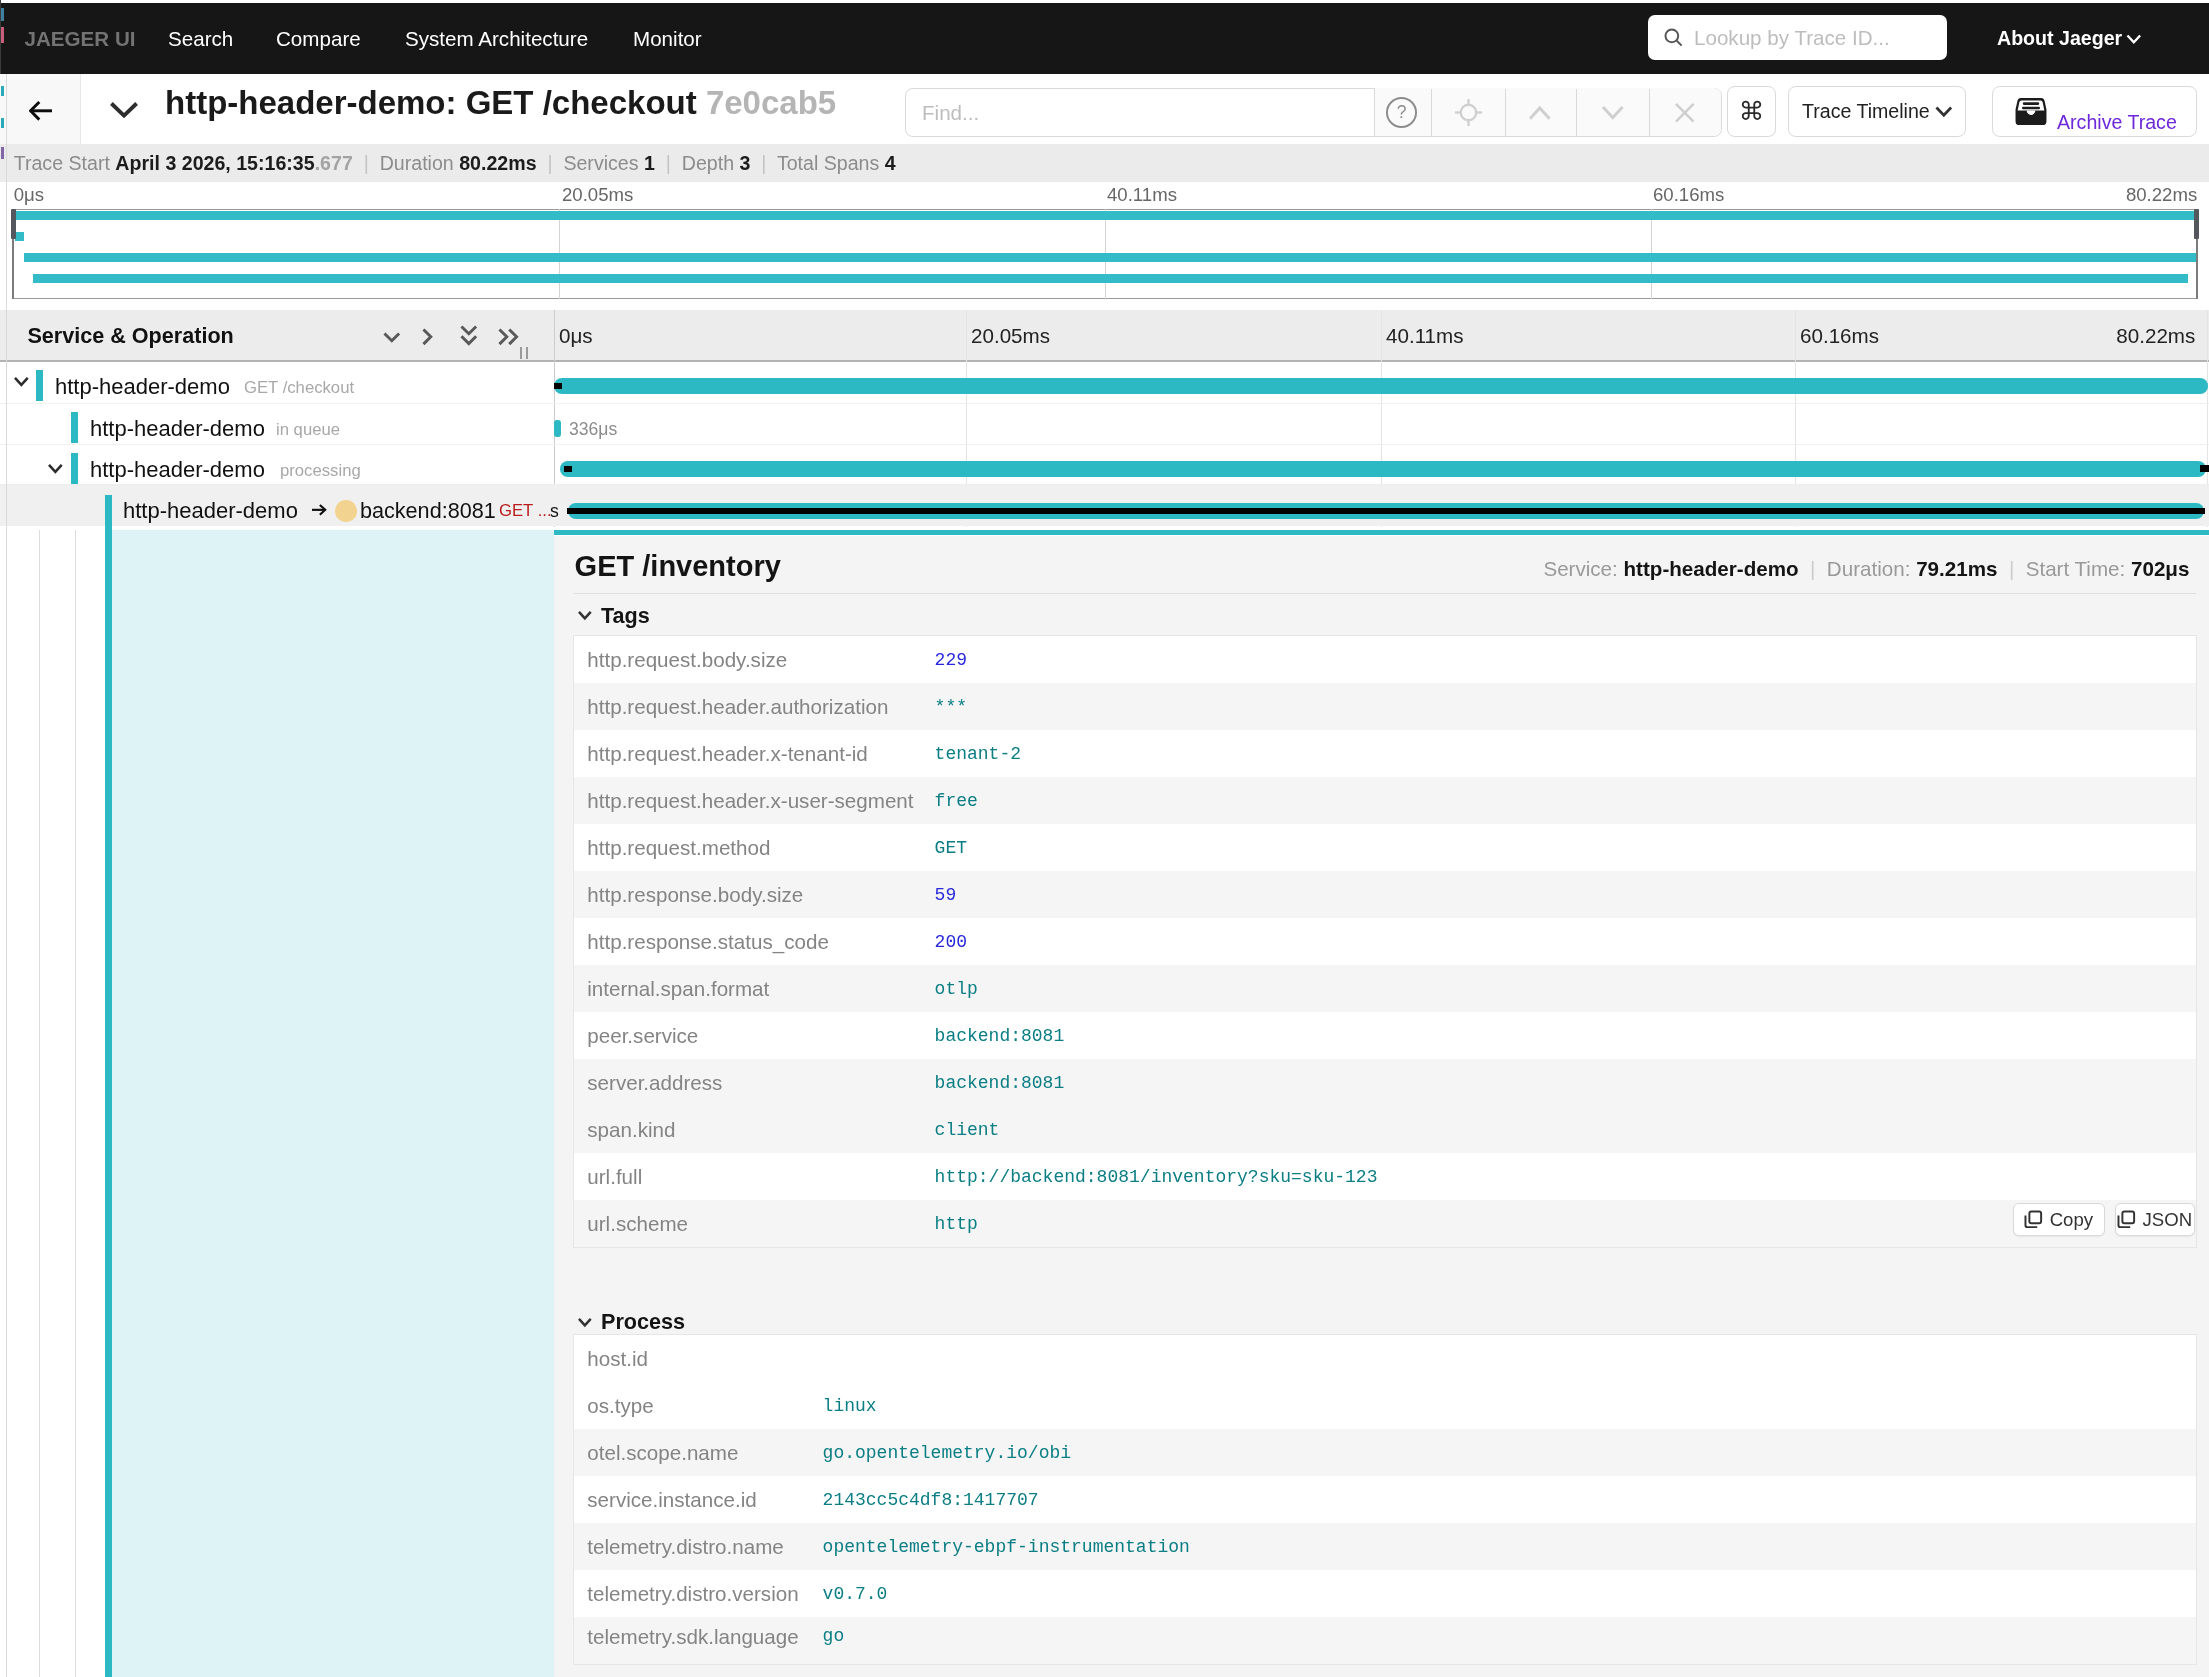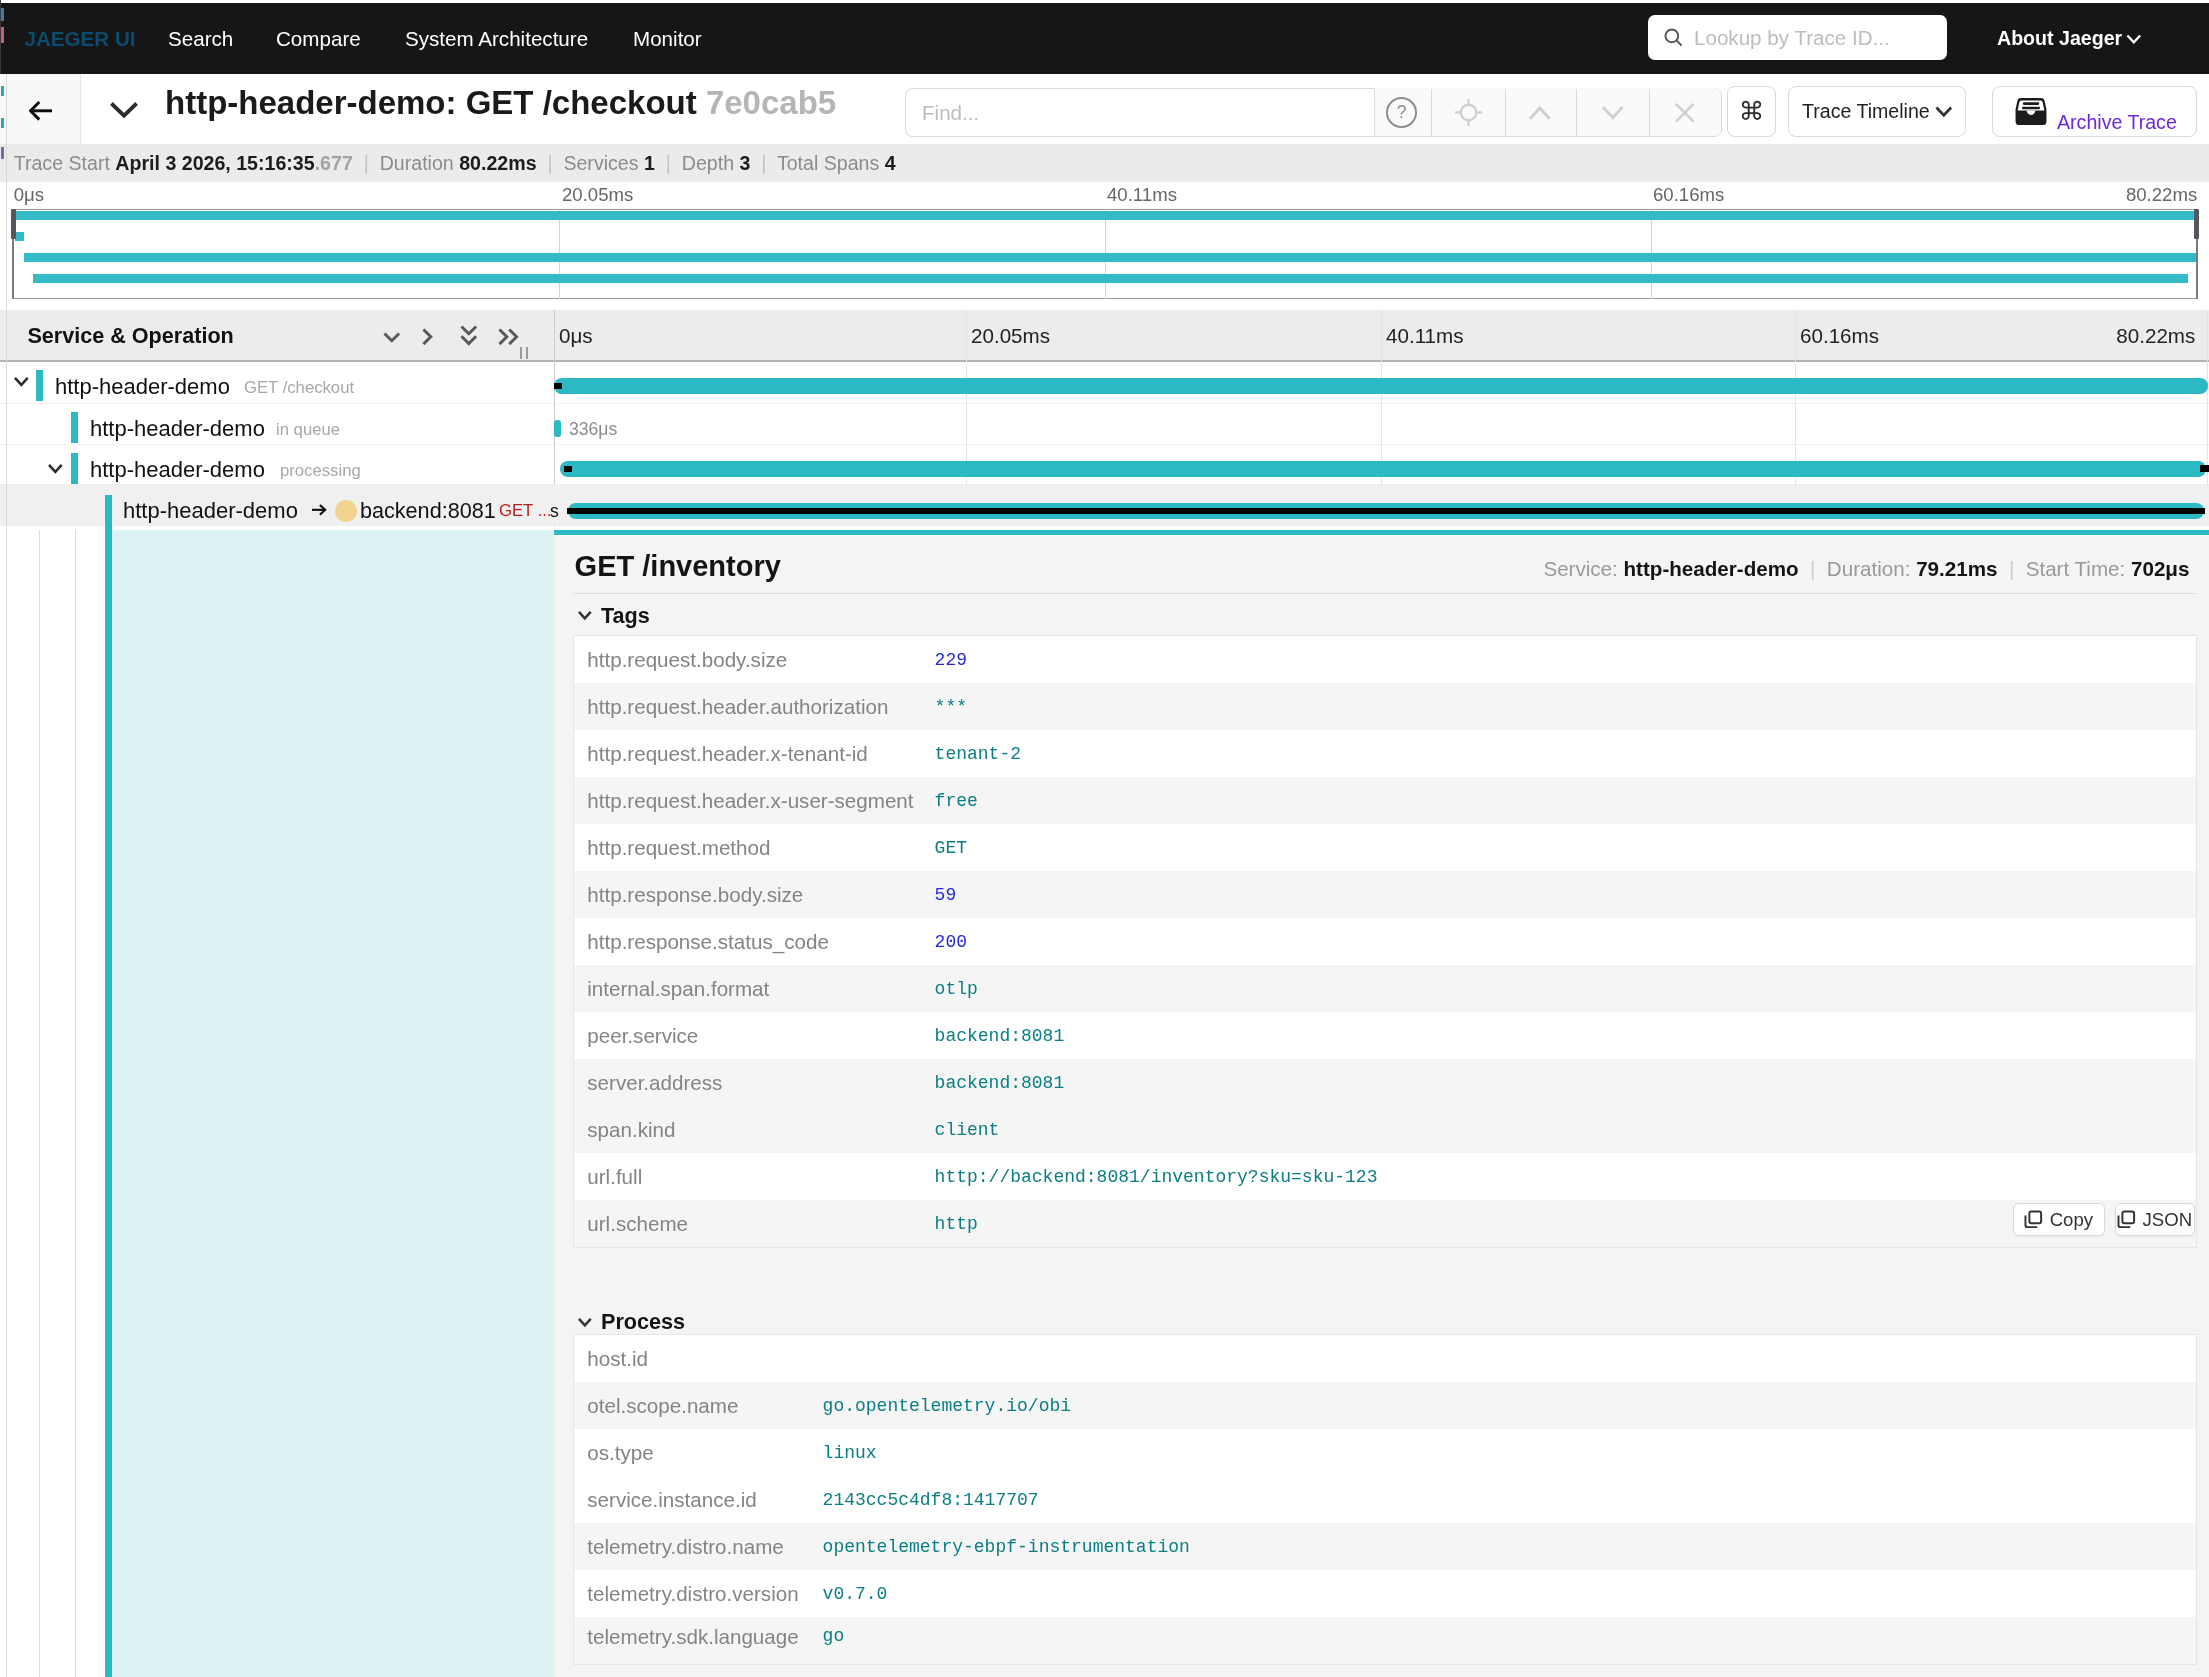--- a/index.html
+++ b/index.html
@@ -24,21 +24,21 @@
 
   <div class="abs" style="left:0;top:0;width:1px;height:74px;background:#3a3a3a;z-index:50;"></div>
   <div class="abs" style="left:1px;top:7.8px;width:2.9px;height:13.7px;background:#3f7f9f;z-index:50;"></div>
   <div class="abs" style="left:1px;top:27.4px;width:2.9px;height:15.7px;background:#c75f7d;z-index:50;"></div>
   <div class="abs" style="left:1px;top:86px;width:2.9px;height:9.8px;background:#2aa9b8;z-index:50;"></div>
   <div class="abs" style="left:1px;top:118px;width:2.9px;height:9.8px;background:#2aa9b8;z-index:50;"></div>
   <div class="abs" style="left:1px;top:147px;width:2.9px;height:11.8px;background:#8066a6;z-index:50;"></div>
   <div class="abs" style="left:5.9px;top:74px;width:1px;height:1604px;background:#d9d9d9;z-index:50;"></div>
 
   <div class="abs" style="left:0;top:2.9px;width:2209px;height:71px;background:#161616;"></div>
-  <div class="abs" style="left:24.5px;top:2.9px;height:75px;line-height:71px;color:#0c4a6e;font-size:20.6px;font-weight:700;letter-spacing:0;text-align:right;">JAEGER UI</div>
+  <div class="abs" style="left:24.5px;top:2.9px;height:75px;line-height:71px;color:#737373;font-size:20.6px;font-weight:700;letter-spacing:0;text-align:right;">JAEGER UI</div>
   <div class="abs" style="left:168px;top:2.9px;height:71px;line-height:71px;color:#fff;font-size:20.6px;">Search</div>
   <div class="abs" style="left:276px;top:2.9px;height:71px;line-height:71px;color:#fff;font-size:20.6px;">Compare</div>
   <div class="abs" style="left:405px;top:2.9px;height:71px;line-height:71px;color:#fff;font-size:20.6px;">System Architecture</div>
   <div class="abs" style="left:633px;top:2.9px;height:71px;line-height:71px;color:#fff;font-size:20.6px;">Monitor</div>
 
   <div class="abs" style="left:1648px;top:14.7px;width:299px;height:45px;background:#fff;border-radius:6.9px;"></div>
   <svg class="abs" style="left:1663px;top:27.4px;" width="21.6" height="21.6" viewBox="0 0 22 22">
       <circle cx="9" cy="9" r="6.5" fill="none" stroke="#555" stroke-width="2"></circle>
       <line x1="14" y1="14" x2="19" y2="19" stroke="#555" stroke-width="2"></line>
     </svg>
@@ -294,27 +294,27 @@
     <svg class="abs" style="left:22.5px;top:781px;" width="15.7" height="10.8" viewBox="0 0 16 11">
         <polyline points="2,2 8,8.5 14,2" fill="none" stroke="#333" stroke-width="2.6"></polyline>
       </svg>
     <div class="abs" style="left:47px;top:773px;font-size:21.6px;font-weight:700;color:#141414;">Process</div>
 
     <div class="abs kvtable" id="proc-table" style="left:18.6px;top:798px;width:1624px;">
       <div class="kvrow">
           <div class="k k2">host.id</div>
           <div class="v mono str"></div>
         </div>
+      <div class="kvrow">
+          <div class="k k2">os.type</div>
+          <div class="v mono str">linux</div>
+        </div>
       <div class="kvrow alt">
           <div class="k k2">otel.scope.name</div>
           <div class="v mono str">go.opentelemetry.io/obi</div>
-        </div>
-      <div class="kvrow">
-          <div class="k k2">os.type</div>
-          <div class="v mono str">linux</div>
         </div>
       <div class="kvrow">
           <div class="k k2">service.instance.id</div>
           <div class="v mono str">2143cc5c4df8:1417707</div>
         </div>
       <div class="kvrow alt">
           <div class="k k2">telemetry.distro.name</div>
           <div class="v mono str">opentelemetry-ebpf-instrumentation</div>
         </div>
       <div class="kvrow">

